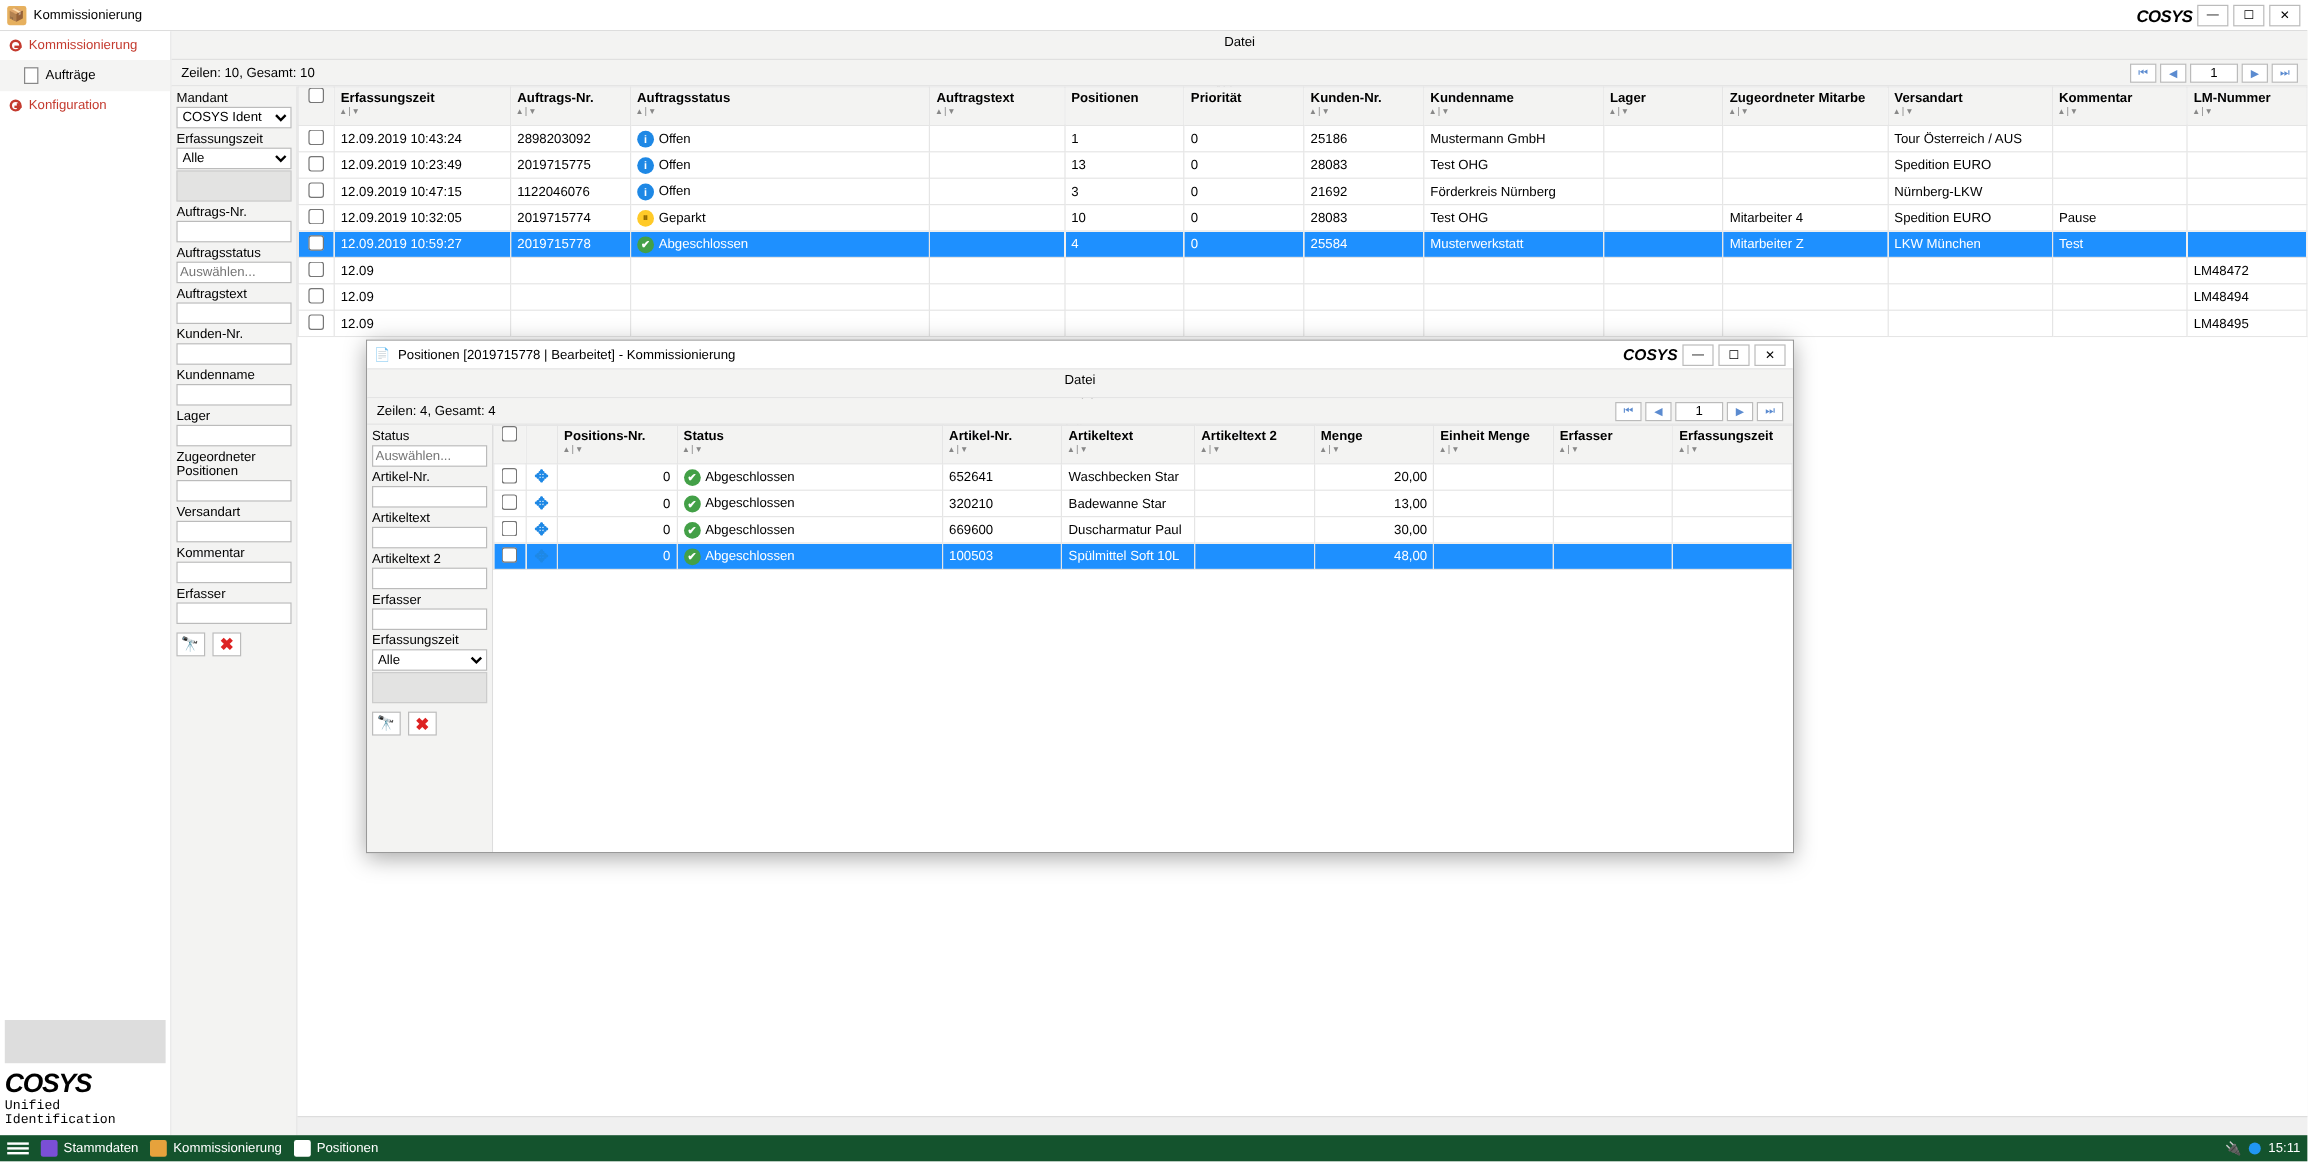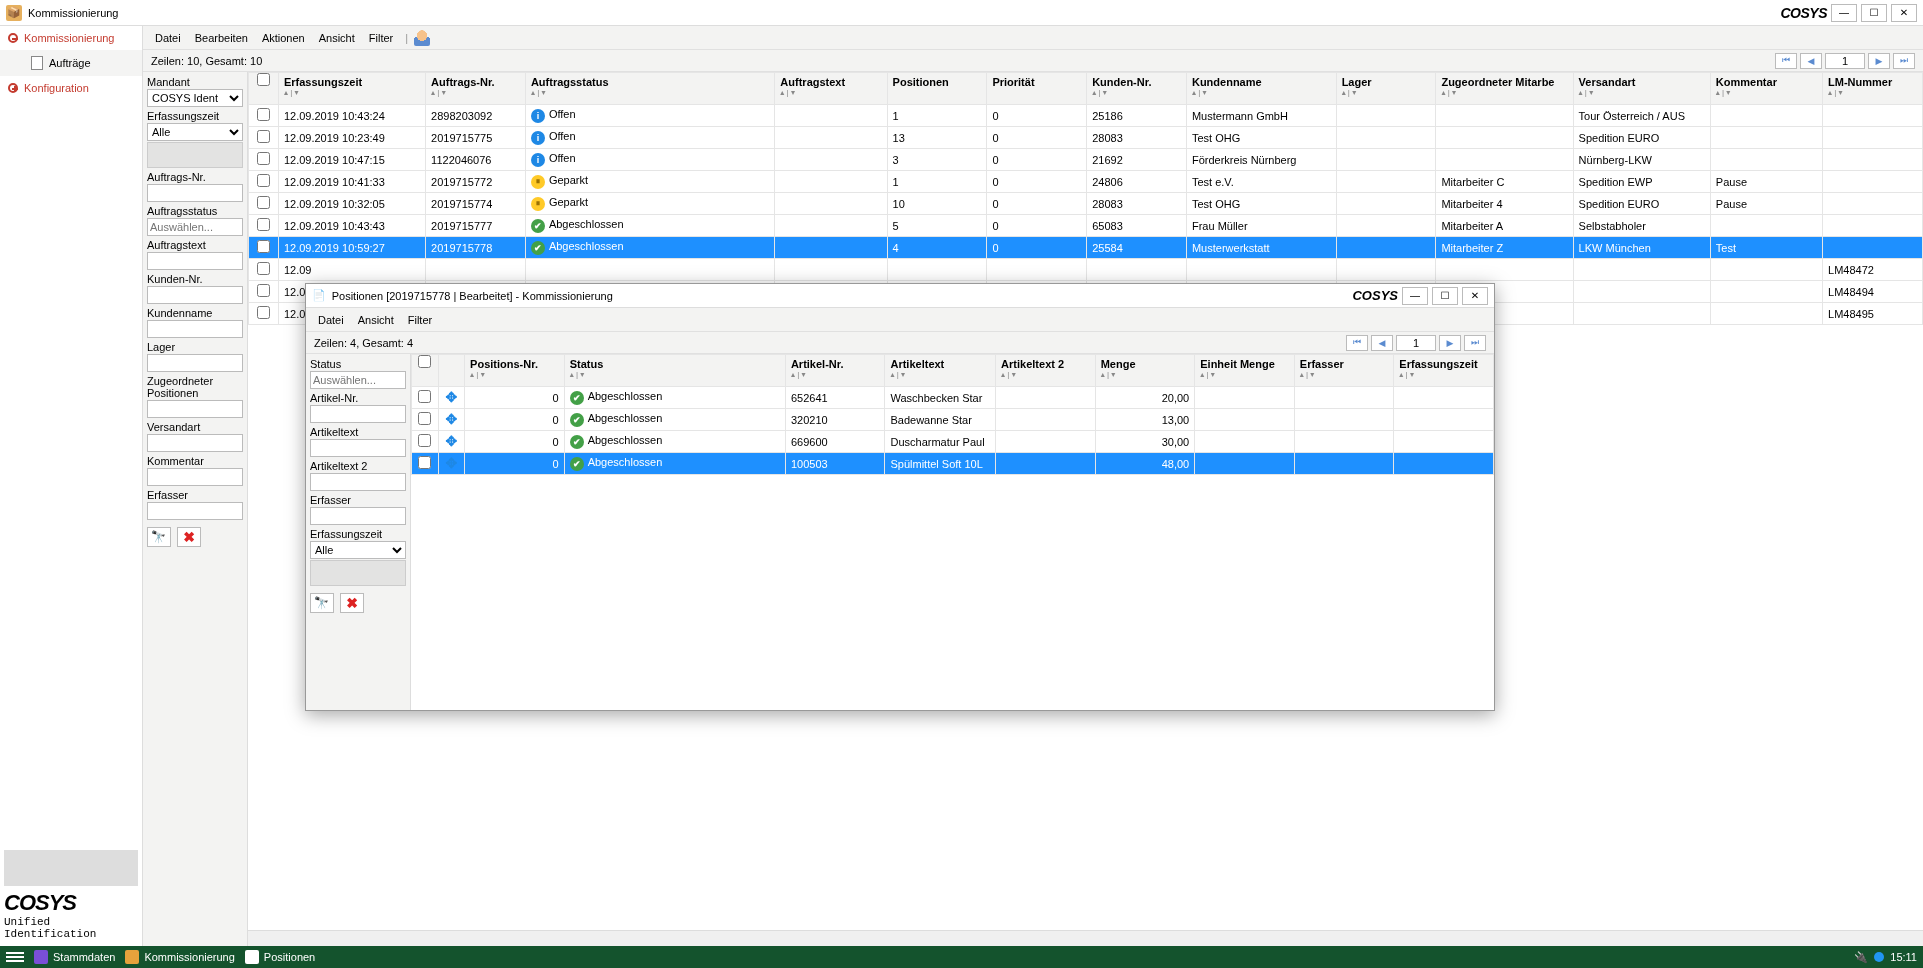--- a/index.html
+++ b/index.html
@@ -11,32 +11,32 @@
   .titlebar .title { flex:0 0 auto; font-weight:normal; }
   .titlebar .spacer { flex:1; }
   .titlebar .logo { font-weight:900; font-style:italic; font-size:14px; letter-spacing:-0.5px; }
   .win-btn { width:26px; height:18px; border:1px solid #bbb; margin-left:4px; display:flex; align-items:center; justify-content:center; background:#fff; font-size:10px; }
   
   .body { display:flex; height:calc(100% - 26px - 22px); }
   
   .leftnav { width:143px; border-right:1px solid #ddd; background:#fff; display:flex; flex-direction:column; }
   .leftnav .navitem { padding:6px 8px; display:flex; align-items:center; gap:6px; cursor:pointer; }
   .leftnav .navitem.red { color:#c43b2f; }
-  .leftnav .navitem.sub { padding-left:31px; background:#f4f4f3; }
+  .leftnav .navitem.sub { padding-left:20px; background:#f4f4f3; }
   .red-dot { width:10px;height:10px;border:2px solid #c43b2f;border-radius:50%; position:relative;}
   .red-dot::after{content:"";position:absolute;width:6px;height:2px;background:#c43b2f;left:2px;top:3px;}
   .red-dot.plus::before{content:"";position:absolute;width:2px;height:6px;background:#c43b2f;left:4px;top:1px;}
   .paper-icon{width:12px;height:14px;border:1px solid #888;background:linear-gradient(#fff,#fff);}
   .leftnav .branding { margin-top:auto; padding:10px 4px 6px 4px; }
   .leftnav .branding .box{height:36px;background:#ddd;margin-bottom:4px;}
   .leftnav .branding .logo{font-size:22px;font-weight:900;font-style:italic;letter-spacing:-1px;}
   .leftnav .branding .tag{font-size:11px;font-family:"Courier New",monospace;}
   
   .mainarea { flex:1; display:flex; flex-direction:column; min-width:0; background:#f3f3f2;}
-  .menubar { height:24px; display:flex; align-items:center; padding:0 6px; gap:2px; border-bottom:1px solid #e0e0e0; background:#f3f3f2;}
+  .menubar { height:24px; display:flex; align-items:center; padding:0 6px; gap:2px; border-bottom:1px solid #e0e0e0; background:#f3f3f2;flex-direction:column;}
   .menubar .mitem { padding:3px 6px; cursor:pointer;}
   .menubar .sep { color:#999; padding:0 4px;}
   .person-icon{width:16px;height:16px;background:radial-gradient(circle at 50% 35%, #f7c28a 40%, transparent 41%), radial-gradient(circle at 50% 100%, #5b8bd0 60%, transparent 61%); border-radius:2px;}
   .countbar { height:22px; padding:0 8px; display:flex; align-items:center; border-bottom:1px solid #e0e0e0; background:#f3f3f2;}
   .countbar .pager { margin-left:auto; display:flex; align-items:center; gap:3px;}
   .pbtn { width:22px;height:16px;border:1px solid #bbb;background:#fff;display:flex;align-items:center;justify-content:center;font-size:9px;color:#5b8bd0;}
   .pinput{width:40px;height:16px;border:1px solid #bbb;text-align:center;font-size:11px;}
   
   .content-row { flex:1; display:flex; min-height:0;}
   
@@ -259,64 +259,32 @@
                   <td>21692</td>
                   <td>Förderkreis Nürnberg</td>
                   <td></td>
                   <td></td>
                   <td>Nürnberg-LKW</td>
                   <td></td>
                   <td></td>
                 </tr>
                 <tr>
                   <td class="chk"><input type="checkbox" style=""></td>
-                  <td>12.09.2019 10:41:33</td>
-                  <td>2019715772</td>
-                  <td><span class="status-icon park">⏸</span>Geparkt</td>
-                  <td></td>
-                  <td>1</td>
-                  <td>0</td>
-                  <td>24806</td>
-                  <td>Test e.V.</td>
-                  <td></td>
-                  <td>Mitarbeiter C</td>
-                  <td>Spedition EWP</td>
-                  <td>Pause</td>
-                  <td></td>
-                </tr>
-                <tr>
-                  <td class="chk"><input type="checkbox" style=""></td>
                   <td>12.09.2019 10:32:05</td>
                   <td>2019715774</td>
                   <td><span class="status-icon park">⏸</span>Geparkt</td>
                   <td></td>
                   <td>10</td>
                   <td>0</td>
                   <td>28083</td>
                   <td>Test OHG</td>
                   <td></td>
                   <td>Mitarbeiter 4</td>
                   <td>Spedition EURO</td>
                   <td>Pause</td>
-                  <td></td>
-                </tr>
-                <tr>
-                  <td class="chk"><input type="checkbox" style=""></td>
-                  <td>12.09.2019 10:43:43</td>
-                  <td>2019715777</td>
-                  <td><span class="status-icon done">✔</span>Abgeschlossen</td>
-                  <td></td>
-                  <td>5</td>
-                  <td>0</td>
-                  <td>65083</td>
-                  <td>Frau Müller</td>
-                  <td></td>
-                  <td>Mitarbeiter A</td>
-                  <td>Selbstabholer</td>
-                  <td></td>
                   <td></td>
                 </tr>
                 <tr class="selected">
                   <td class="chk"><input type="checkbox" style=""></td>
                   <td>12.09.2019 10:59:27</td>
                   <td>2019715778</td>
                   <td><span class="status-icon done">✔</span>Abgeschlossen</td>
                   <td></td>
                   <td>4</td>
                   <td>0</td>

